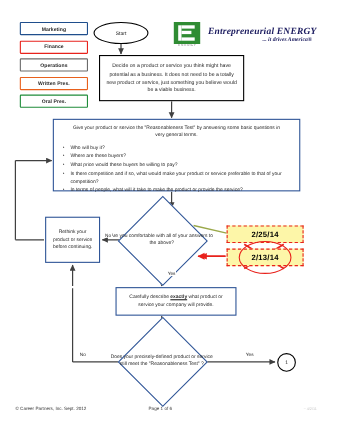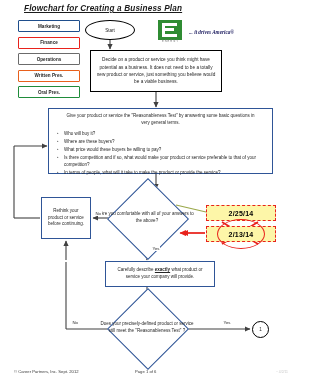--- a/index.html
+++ b/index.html
@@ -158,21 +158,20 @@
   .f-center{position:absolute;left:135px;top:0;font-size:4.2px;color:#3a3a3a;}
   .f-right{position:absolute;right:10px;top:1px;font-size:3.4px;color:#c9c9c9;}
 
   svg.wires{position:absolute;left:0;top:0;width:298px;height:386px;pointer-events:none;}
 </style>
 </head>
 <body>
 
 <div class="page">
 
-  <div class="title">Flowchart for Creating a Business Plan</div>
 
   <div class="legend">
     <div class="legend-item lg-marketing">
         <span>Marketing</span>
       </div>
     <div class="legend-item lg-finance">
         <span>Finance</span>
       </div>
     <div class="legend-item lg-operations">
         <span>Operations</span>
@@ -188,20 +187,21 @@
   <div class="logo">
     <div class="logo-mark">
       <div class="sq"></div>
       <div class="stem"></div>
       <div class="bar1"></div>
       <div class="bar2"></div>
       <div class="bar3"></div>
       <div class="under">ENERGY</div>
     </div>
     <div class="logo-text">
+      <div class="logo-main">Entrepreneurial ENERGY</div>
       <div class="logo-sub">... it drives America®</div>
     </div>
   </div>
 
   <svg class="wires" viewBox="0 0 298 386">
     <defs>
       <marker id="ah" markerWidth="6" markerHeight="6" refX="4.6" refY="2.4" orient="auto">
         <path d="M0,0 L5,2.4 L0,4.8 z" fill="#404040"></path>
       </marker>
       <marker id="ahr" markerWidth="6" markerHeight="6" refX="4.6" refY="2.4" orient="auto">

